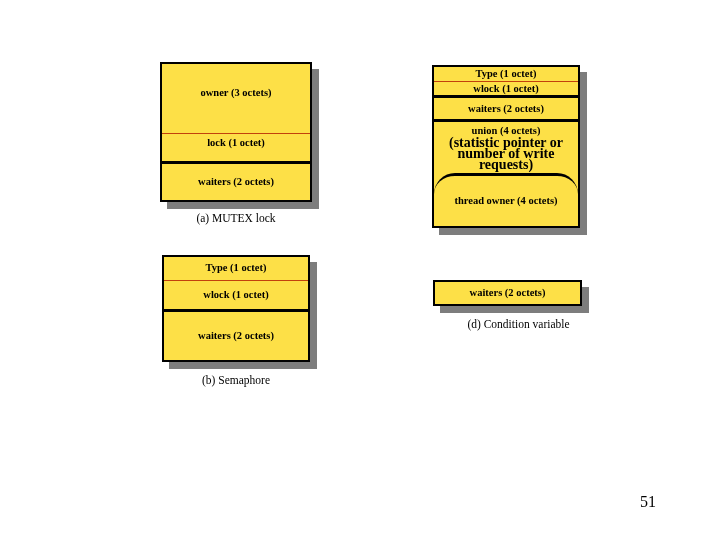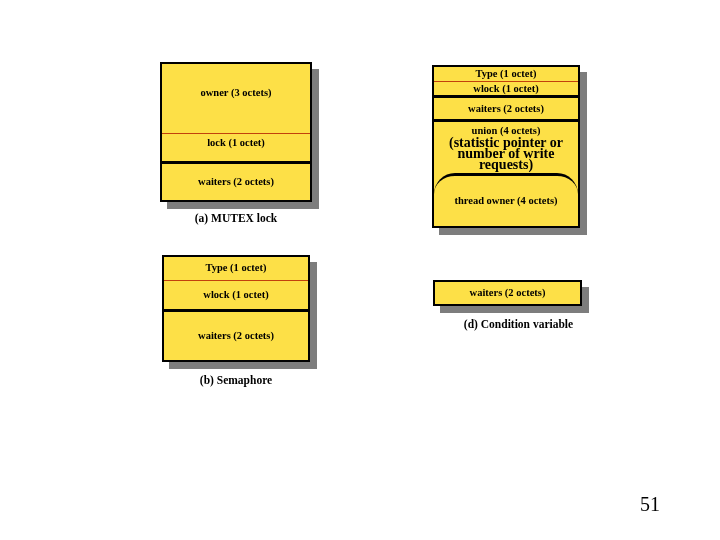--- a/index.html
+++ b/index.html
@@ -15,38 +15,38 @@
   }
   .row {
     display:flex; flex-direction:column; justify-content:center; align-items:center;
     text-align:center; overflow:hidden;
   }
   .row.div-thin  { border-top:1px solid #c2410c; }
   .row.div-thick { border-top:3px solid #000; }
   .fld { font-weight:bold; font-size:10.5px; line-height:12px; letter-spacing:0; }
   .sub { font-weight:bold; font-size:14px; line-height:11px; }
   .struct-caption {
-    position:absolute; text-align:center; font-weight:bold; font-size:11.5px;
+    position:absolute; text-align:center; font-weight:normal; font-size:11.5px;
   }
   
   .pos-box-a { left:160px; top:62px;  width:152px; height:140px;gap:10px; }
   .pos-box-b { left:162px; top:255px; width:148px; height:107px; }
   .pos-box-c { left:432px; top:65px;  width:148px; height:163px; }
   .pos-box-d { left:433px; top:280px; width:149px; height:26px;  }
   
   .pos-cap-a { left:160px; top:212px; width:152px; }
   .pos-cap-b { left:162px; top:374px; width:148px; }
   .pos-cap-c { left:432px; top:237px; width:148px; }
   .pos-cap-d { left:444px; top:318px; width:149px; }
   .figure-caption {
     position:absolute; left:150px; top:421px; width:452px; text-align:center;
     font-weight:bold; font-size:13px; white-space:pre;
   }
   .page-number {
-    position:absolute; left:640px; top:493px; font-size:20px; font-weight:normal;
+    position:absolute; left:640px; top:493px; font-size:16px; font-weight:normal;
   }
 </style>
 </head>
 <body>
 
 <div class="page">
 
   <div class="struct-box pos-box-a">
       <div class="row div-none" style="flex: 43 0 0px;">
         <div class="fld">owner (3 octets)</div>

